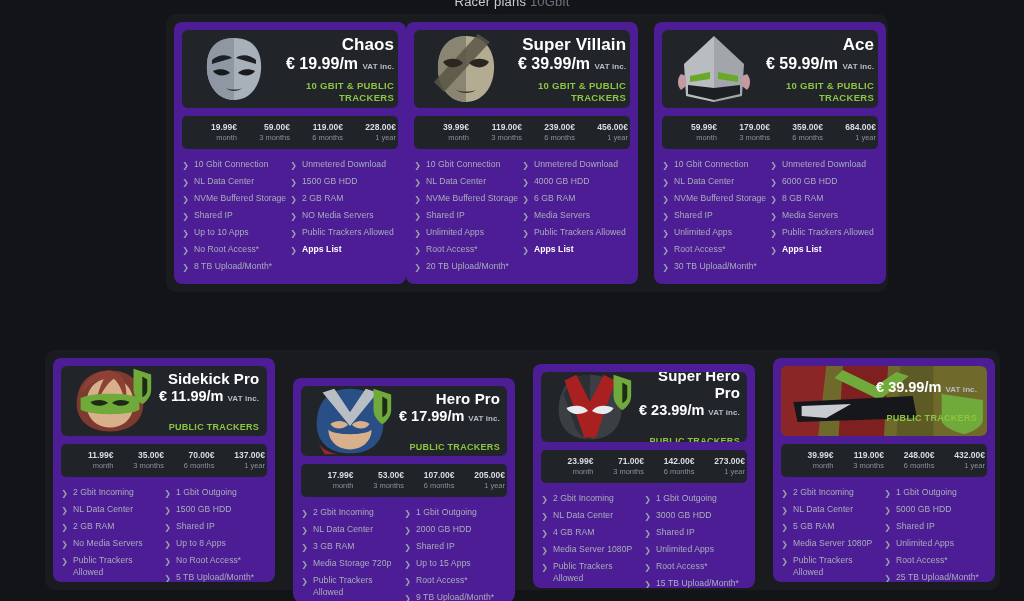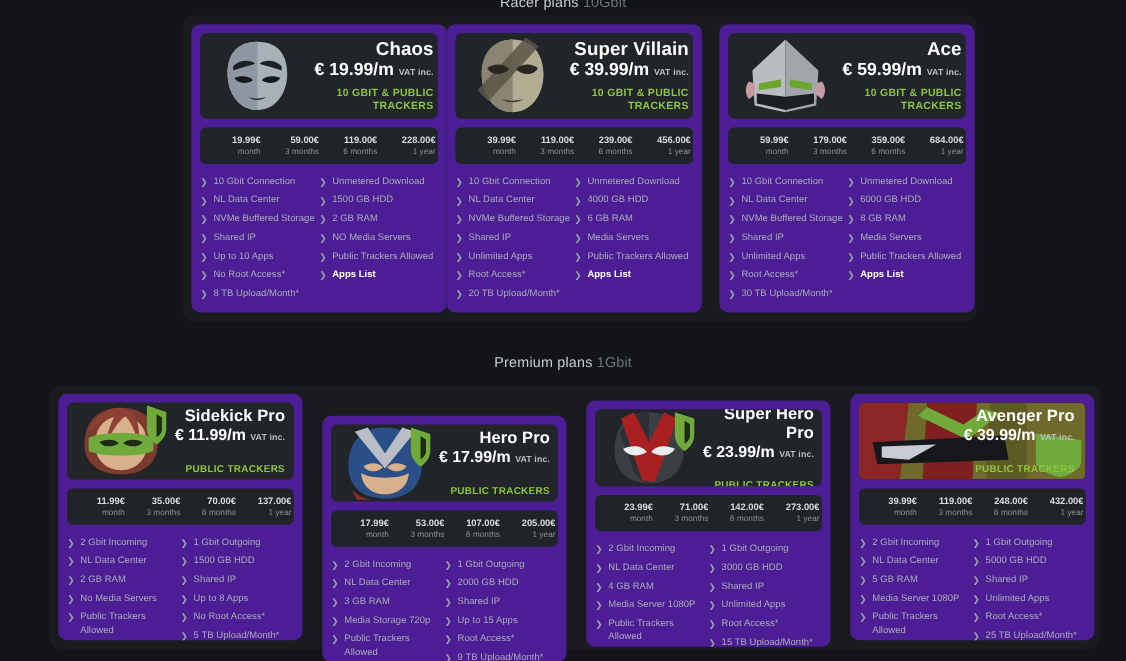--- a/index.html
+++ b/index.html
@@ -177,24 +177,20 @@
 
 <div class="page">
 
   <div class="section-head head-racer">
     <span>Racer plans</span>
     <span class="dim">10Gbit</span>
   </div>
 
   <div class="group group-racer"></div>
 
-  <div class="section-head head-premium">
-    <span>Premium plans</span>
-    <span class="dim">1Gbit</span>
-  </div>
 
   <div class="group group-premium"></div>
 
 <div class="card racer c-chaos">
     <div class="card-inner">
       <div class="hero">
         <div class="art">
     <svg viewBox="0 0 100 78" width="100%" height="100%" preserveAspectRatio="xMidYMid meet">
       <path d="M50 8 C28 8 22 24 23 40 C24 56 34 70 50 70 C66 70 76 56 77 40 C78 24 72 8 50 8 Z" fill="#a8b0ba"></path>
       <path d="M50 8 C28 8 22 24 23 40 C24 56 34 70 50 70 Z" fill="#8e97a2"></path>
@@ -777,21 +773,20 @@
       <path d="M0 0 L22 0 L18 70 L0 70 Z" fill="#8a2626"></path>
       <path d="M30 0 L52 0 L50 70 L28 70 Z" fill="#7e2020"></path>
       <path d="M58 0 L74 0 L74 70 L56 70 Z" fill="#5e5a26"></path>
       <path d="M30 4 L46 20 L56 6 L62 10 L48 34 L26 12 Z" fill="#6faa3a"></path>
       <path d="M6 36 L64 30 L66 52 L8 56 Z" fill="#15171a"></path>
       <path d="M10 40 L34 38 L22 52 L10 50 Z" fill="#c8ccd2"></path>
       <path d="M78 28 L98 34 L98 54 C98 62 90 68 89 68 C88 68 78 62 78 54 Z" fill="#6faa3a"></path>
     </svg>
           </div>
         <div class="hero-text">
-          <div class="plan-name">Avenger Pro</div>
           <div class="price-line">€ 39.99/m <span class="vat">VAT inc.</span></div>
           <div class="tagline">PUBLIC TRACKERS</div>
         </div>
       </div>
       <div class="price-strip">
         <div class="price-cell">
       <span class="amount">39.99€</span>
       <span class="period">month</span>
     </div>
           <div class="price-cell">

